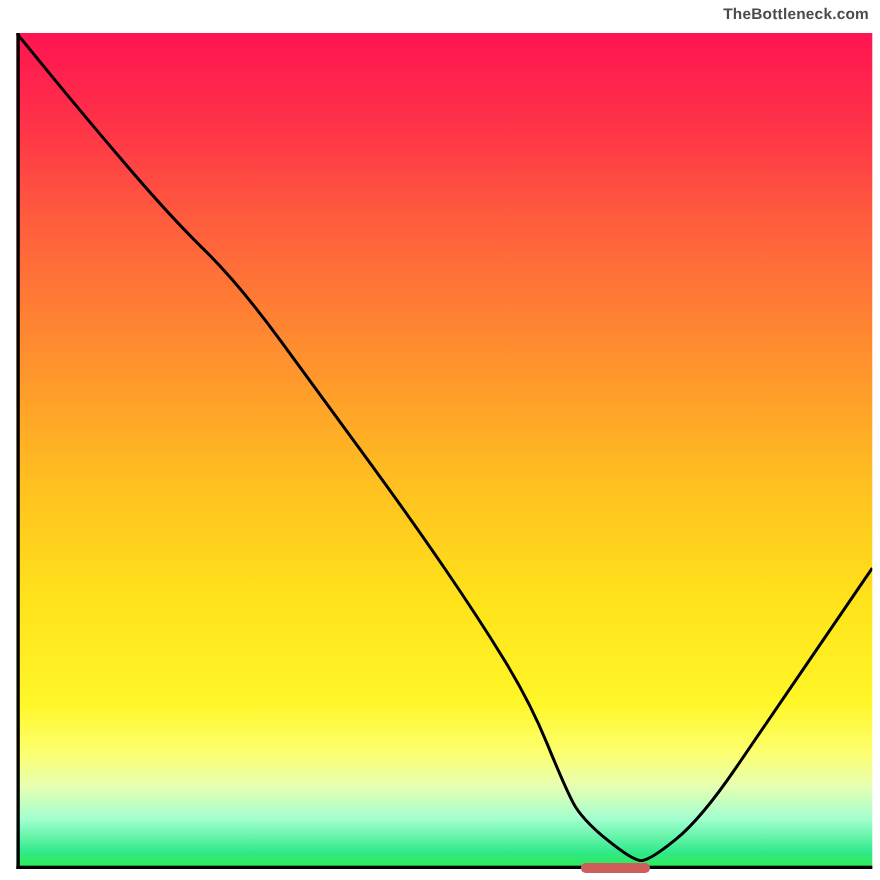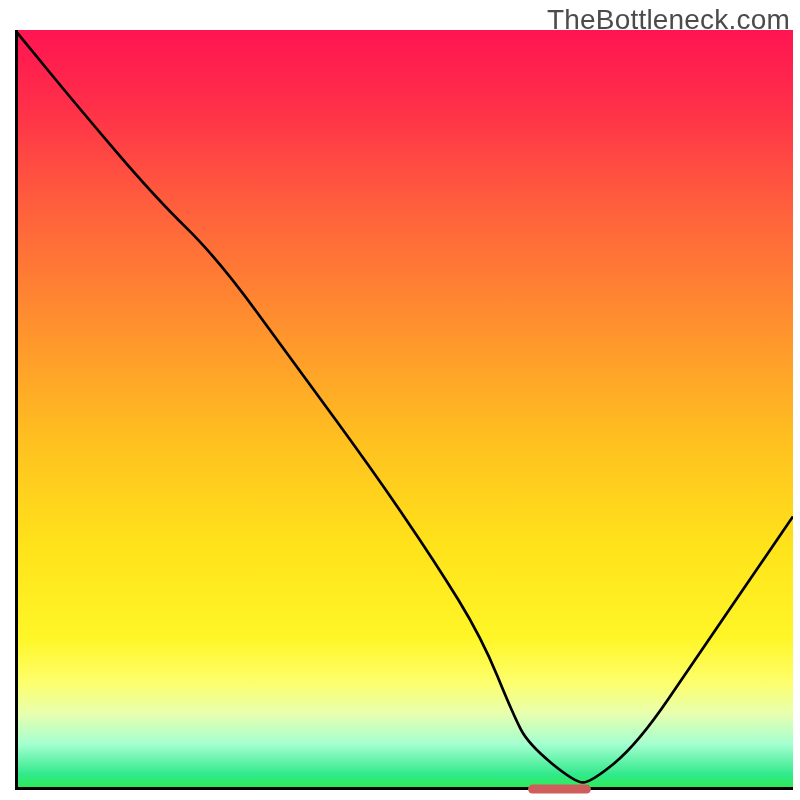--- a/index.html
+++ b/index.html
@@ -15,22 +15,22 @@
     position: relative;
     width: 800px;
     height: 800px;
     box-sizing: border-box;
   }
   .watermark {
     position: absolute;
     top: 4px;
     right: 10px;
     color: #4b4b4b;
-    font-size: 28px;
-    font-weight: 400;
+    font-size: 14px;
+    font-weight: 700;
     letter-spacing: 0.2px;
     z-index: 5;
   }
   .plot-area {
     position: absolute;
     left: 15px;
     right: 7px;
     top: 30px;
     bottom: 10px;
     box-sizing: border-box;

